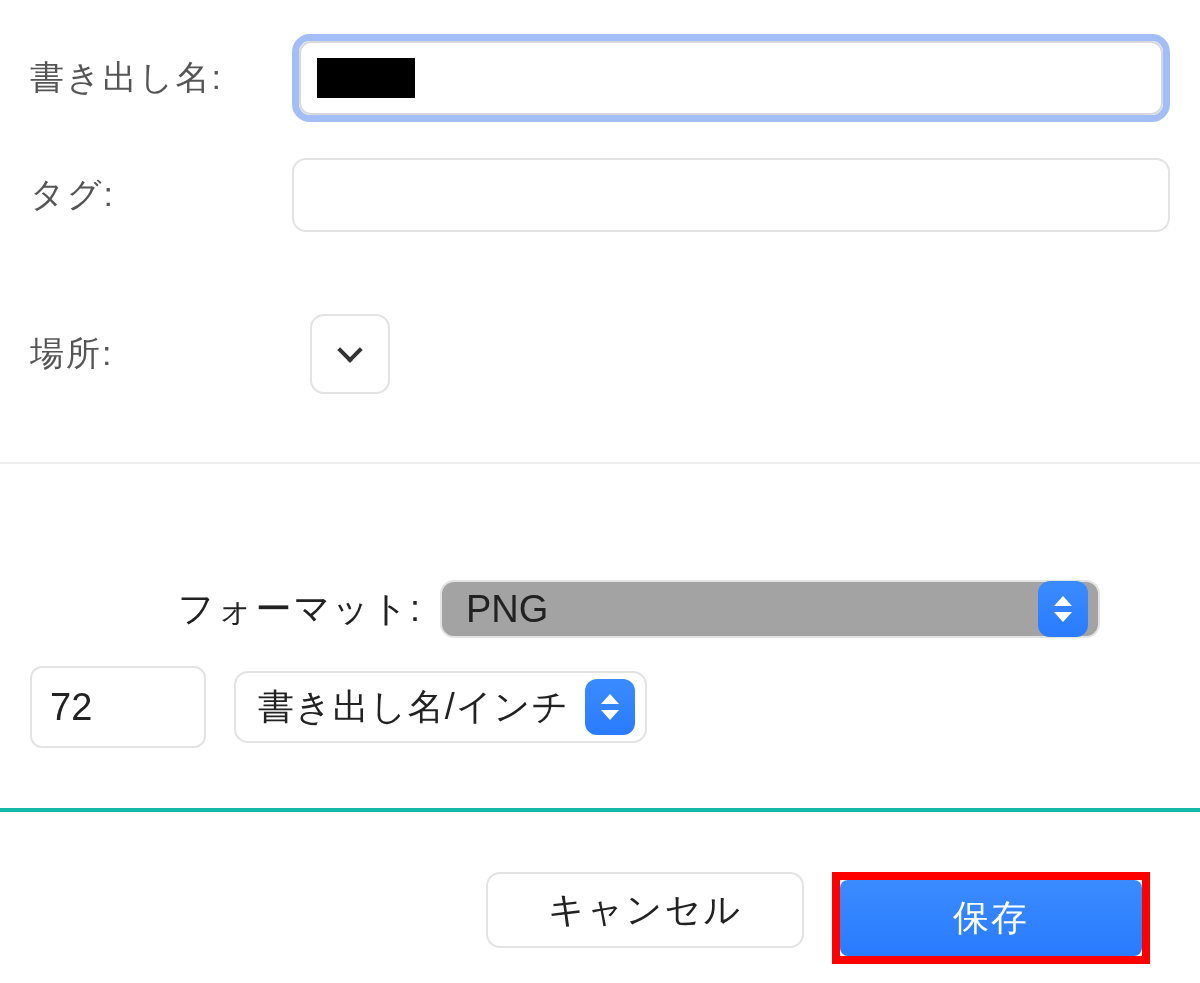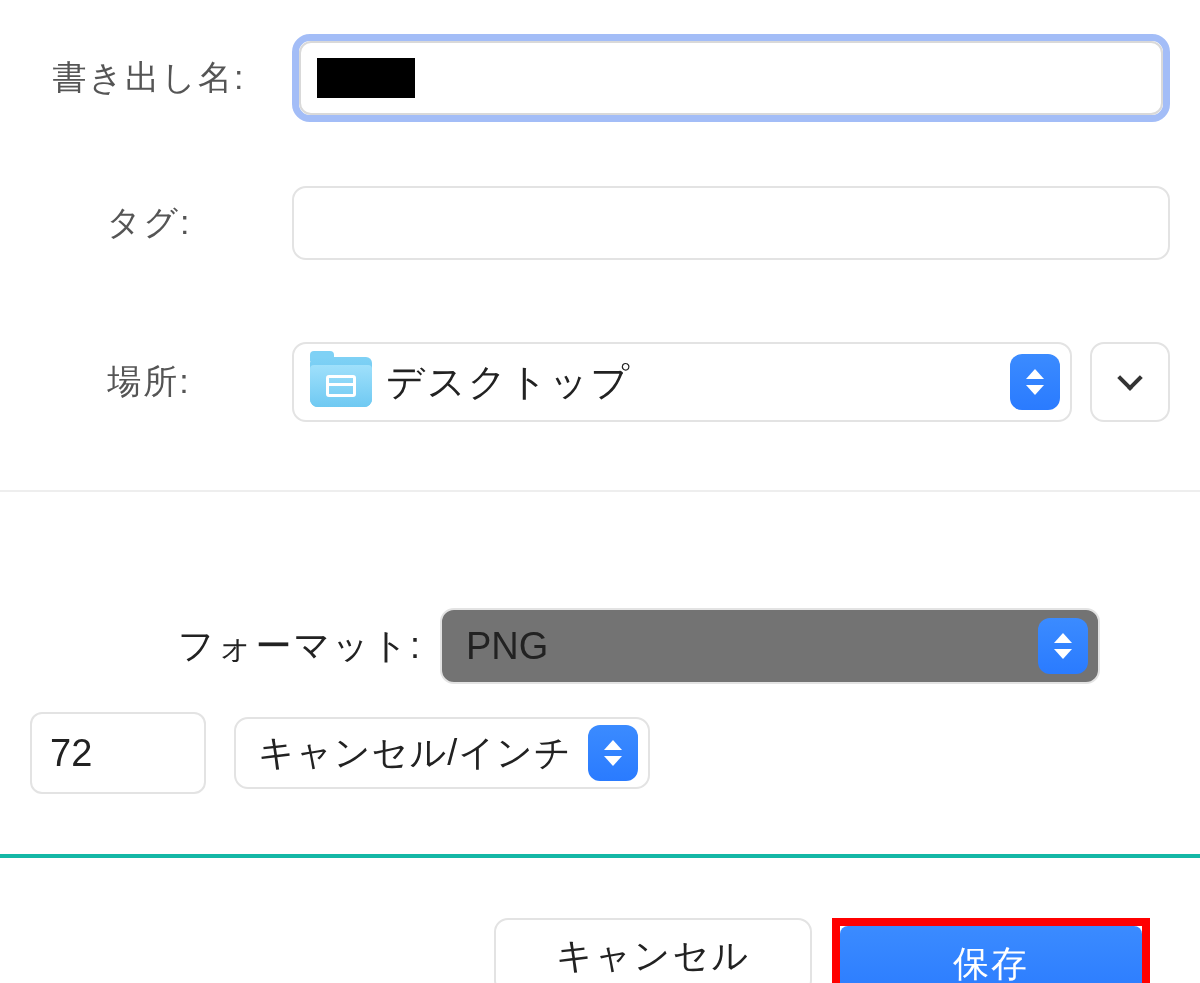--- a/index.html
+++ b/index.html
@@ -26,21 +26,21 @@
     .section-bottom { padding: 60px 30px 0 30px; }
     .row {
       display: flex;
       align-items: center;
       margin-bottom: 28px;
     }
     .row:last-child { margin-bottom: 8px; }
     .label {
       width: 262px;
       min-width: 262px;
-      text-align: center;
+      text-align: left;
       font-size: 34px;
       color: #555;
       padding-right: 24px;
       letter-spacing: 2px;
     }
     .label-mid {
       width: 410px;
       min-width: 410px;
       text-align: right;
       font-size: 36px;
@@ -170,24 +170,24 @@
       width: 18px;
       height: 18px;
       border-right: 4px solid #333;
       border-bottom: 4px solid #333;
       transform: rotate(45deg);
       margin-top: -8px;
     }
     .fmt-select {
       flex: 1;
       max-width: 660px;
-      height: 76px;
-      border: 2px solid #e3e3e3;
-      border-radius: 14px;
-      background: #737373;
+      height: 58px;
+      border: 2px solid #e3e3e3;
+      border-radius: 14px;
+      background: #a3a3a3;
       display: flex;
       align-items: center;
       padding: 0 10px 0 24px;
     }
     .fmt-text {
       flex: 1;
       font-size: 38px;
       color: #222;
     }
     .res-row {
@@ -219,21 +219,21 @@
       gap: 16px;
     }
     .unit-text {
       font-size: 36px;
       color: #222;
       letter-spacing: 1px;
     }
     .btn-row {
       display: flex;
       justify-content: flex-end;
-      gap: 20px;
+      gap: 28px;
       padding-right: 20px;
     }
     .btn {
       height: 76px;
       border-radius: 14px;
       font-size: 36px;
       display: flex;
       align-items: center;
       justify-content: center;
       letter-spacing: 2px;
@@ -263,40 +263,27 @@
   <div class="section-top">
     <div class="row">
       <div class="label">書き出し名:</div>
       <div class="focus-ring">
         <div class="text-input">
           <div class="redact"></div>
         </div>
       </div>
     </div>
 
-    <div class="row" style="margin-top:64px;">
+    <div class="row" style="margin-top:36px;">
       <div class="label">タグ:</div>
       <div class="plain-input"></div>
     </div>
 
     <div class="row loc-row">
       <div class="label">場所:</div>
-      <div class="loc-select">
-        <div class="folder-icon">
-          <div class="folder-tab"></div>
-          <div class="folder-back"></div>
-          <div class="folder-front"></div>
-          <div class="folder-window"></div>
-        </div>
-        <div class="loc-text">デスクトップ</div>
-        <div class="stepper">
-          <div class="chev-up"></div>
-          <div class="chev-down"></div>
-        </div>
-      </div>
       <div class="expand-btn">
         <div class="chev-down-dark"></div>
       </div>
     </div>
   </div>
 
   <div class="section-mid">
     <div class="row">
       <div class="label-mid">フォーマット:</div>
       <div class="fmt-select">
@@ -306,21 +293,21 @@
           <div class="chev-down"></div>
         </div>
       </div>
     </div>
 
     <div class="res-row">
       <div class="num-input">
         <span>72</span>
       </div>
       <div class="unit-select">
-        <div class="unit-text">キャンセル/インチ</div>
+        <div class="unit-text">書き出し名/インチ</div>
         <div class="stepper">
           <div class="chev-up"></div>
           <div class="chev-down"></div>
         </div>
       </div>
     </div>
   </div>
 
   <div class="section-bottom">
     <div class="btn-row">

